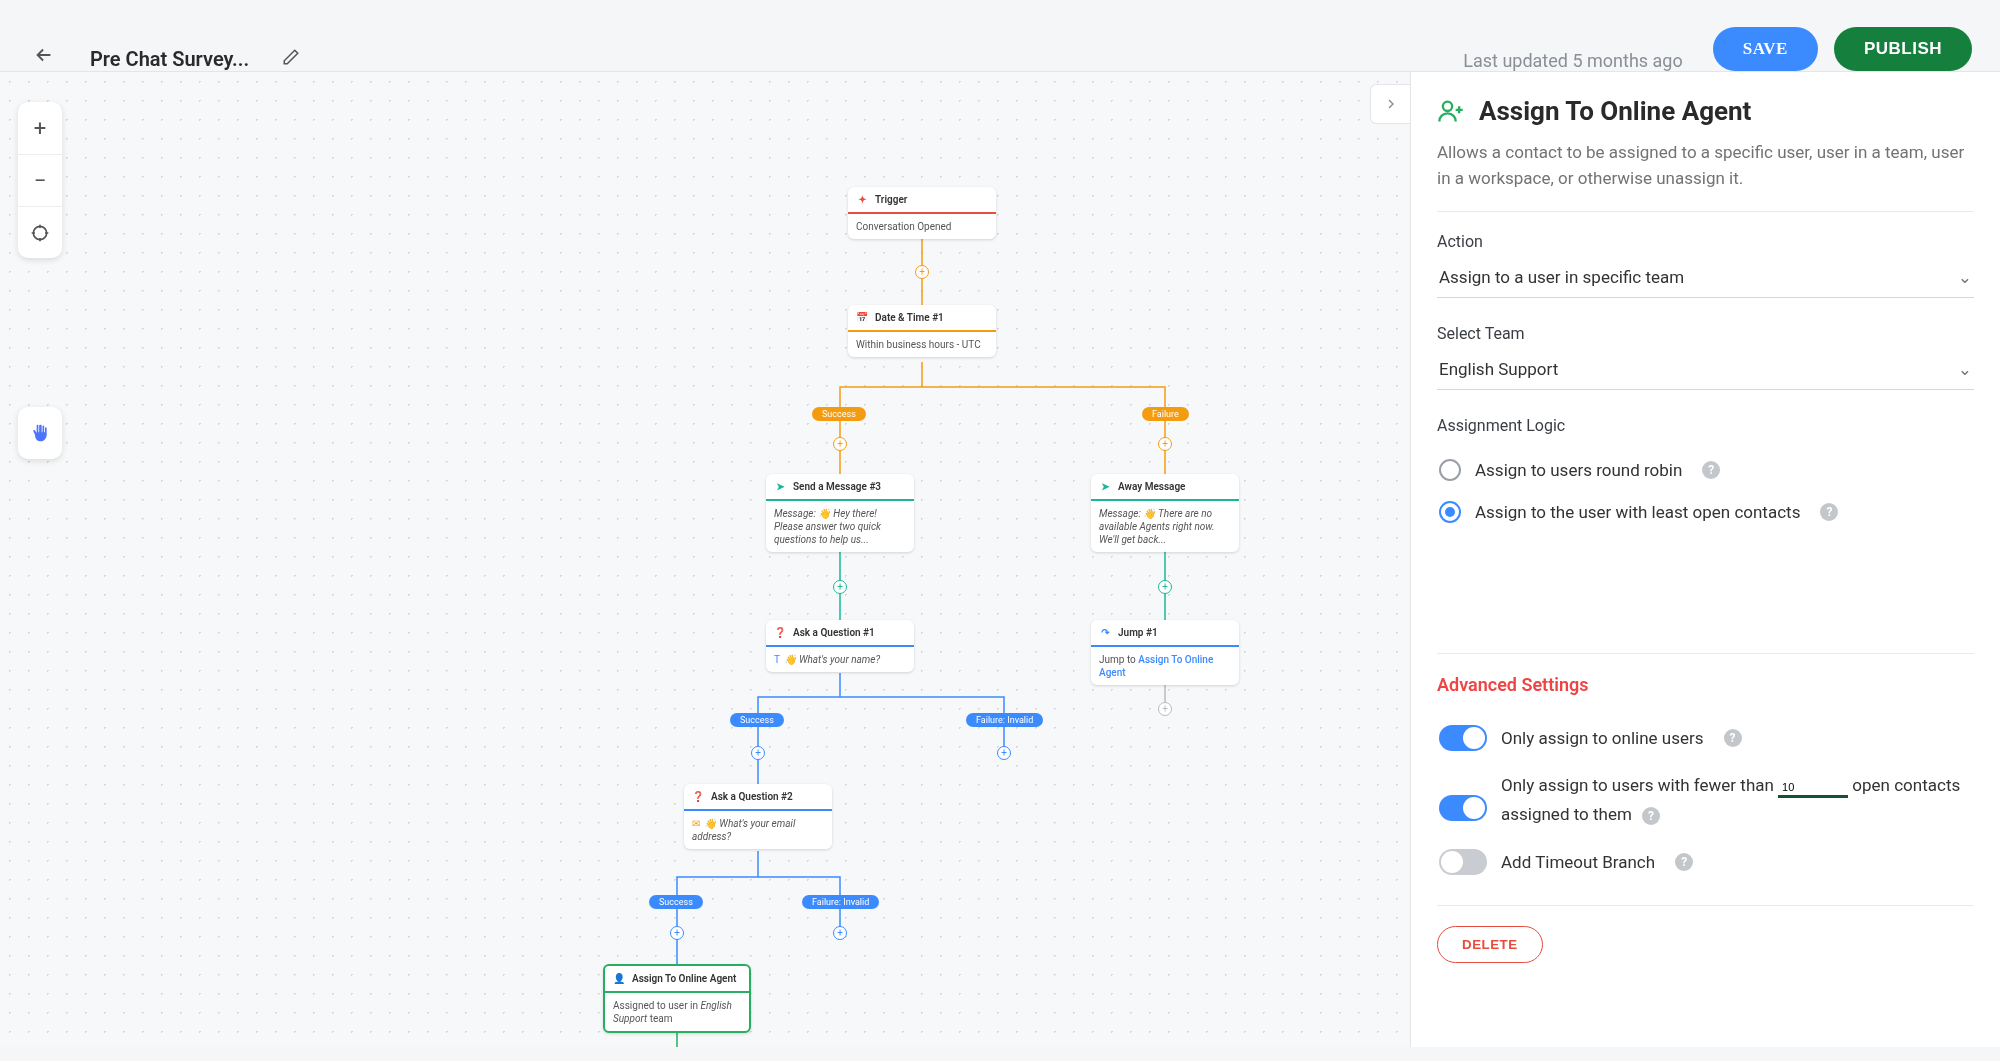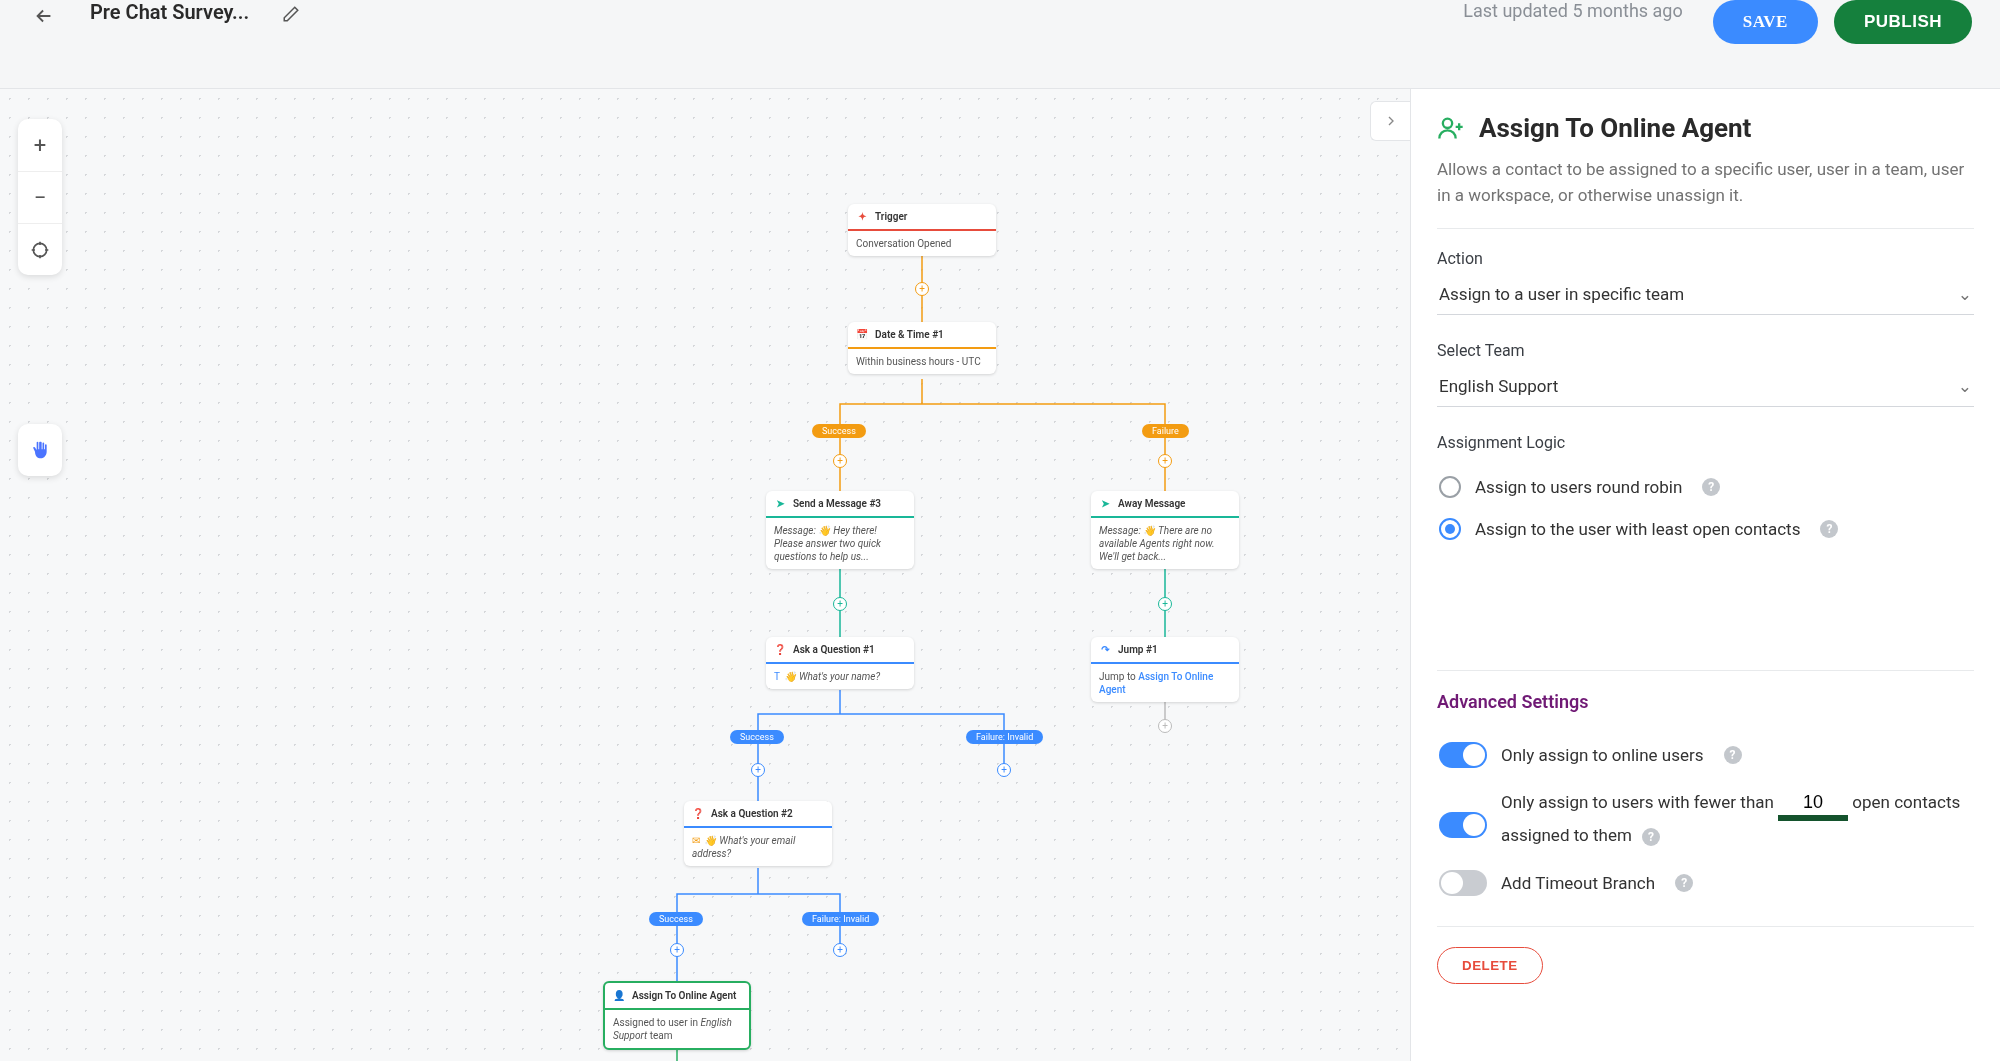--- a/index.html
+++ b/index.html
@@ -7,25 +7,25 @@
     font-family: -apple-system, BlinkMacSystemFont, "Segoe UI", Roboto, Arial, sans-serif;
     background: #f5f6f7;
     width: 2000px;
     height: 1061px;
     overflow: hidden;
     color: #303030;
   }
 
   
   .header {
-    height: 89px;
+    height: 72px;
     background: #f5f6f7;
     border-bottom: 1px solid #e3e5e8;
     display: flex;
-    align-items: flex-start;
+    align-items: flex-end;
     padding: 0 28px 0 28px;
   }
   .back-btn {
     width: 32px; height: 32px;
     display: flex; align-items: center; justify-content: center;
     color: #555; cursor: pointer;
   }
   .flow-title {
     margin-left: 30px;
     font-size: 20px;
@@ -182,39 +182,39 @@
     border-radius: 50%; background: #3b8bff;
   }
   .help {
     width: 18px; height: 18px; border-radius: 50%;
     background: #c3c7cc; color: #fff;
     font-size: 12px; font-weight: 700;
     display: inline-flex; align-items: center; justify-content: center;
     margin-left: 6px; flex: none;
   }
 
-  .adv-title { font-size: 18px; font-weight: 600; margin-bottom: 20px; color: #701a75; }
+  .adv-title { font-size: 18px; font-weight: 600; margin-bottom: 20px; color: #ef4444; }
 
   .toggle-row { display: flex; align-items: center; gap: 14px; padding: 10px 2px; font-size: 17px; color: #333; flex-wrap: wrap; }
   .toggle {
     width: 48px; height: 26px; border-radius: 14px;
     background: #c9ccd1; position: relative; flex: none; cursor:pointer;
   }
   .toggle::after {
     content: ""; position: absolute; top: 2px; width: 22px; height: 22px;
     background: #fff; border-radius: 50%;
   }
   .toggle.on { background: #3b8bff; }
   .toggle.on::after { right: 2px; }
   .toggle:not(.on)::after { left: 2px; }
 
   .num-input {
-    width: 70px; text-align: center;
-    border: none; border-bottom: 6px solid #14532d;
-    font-size: 18px; padding: 2px 4px;
+    width: 70px; 
+    border: none; border-bottom: 3px solid #14532d;
+    font-size: 11px; padding: 2px 4px;
     background: transparent;
   }
 
   .delete-btn {
     border: 1.5px solid #e74c3c; color: #e74c3c;
     background: #fff; border-radius: 22px;
     padding: 10px 24px; font-weight: 600; letter-spacing: .5px;
     cursor: pointer;
   }
 </style>

